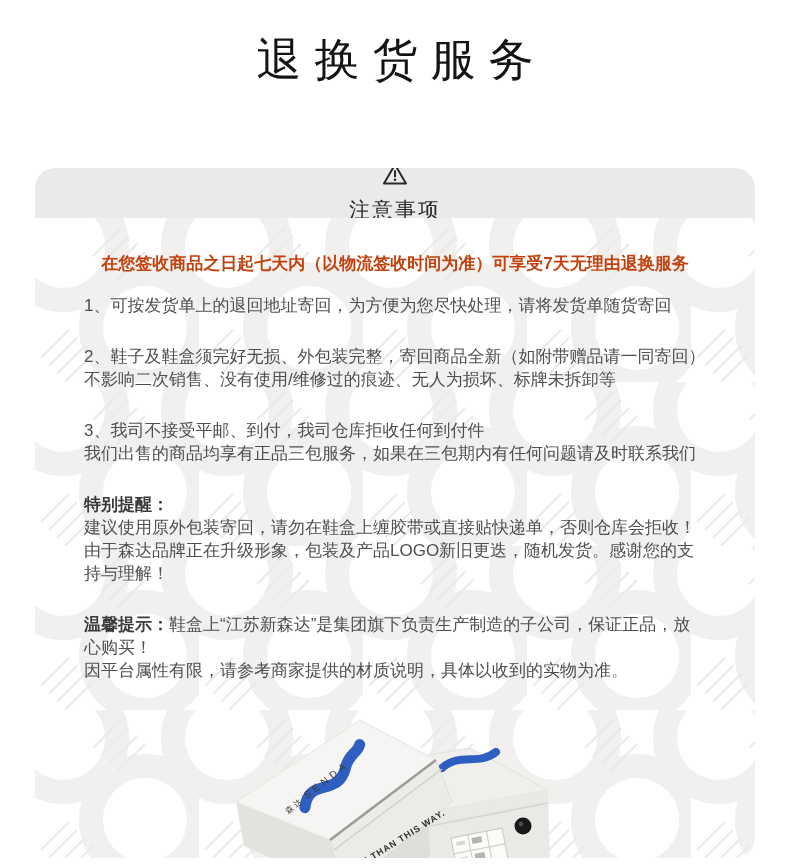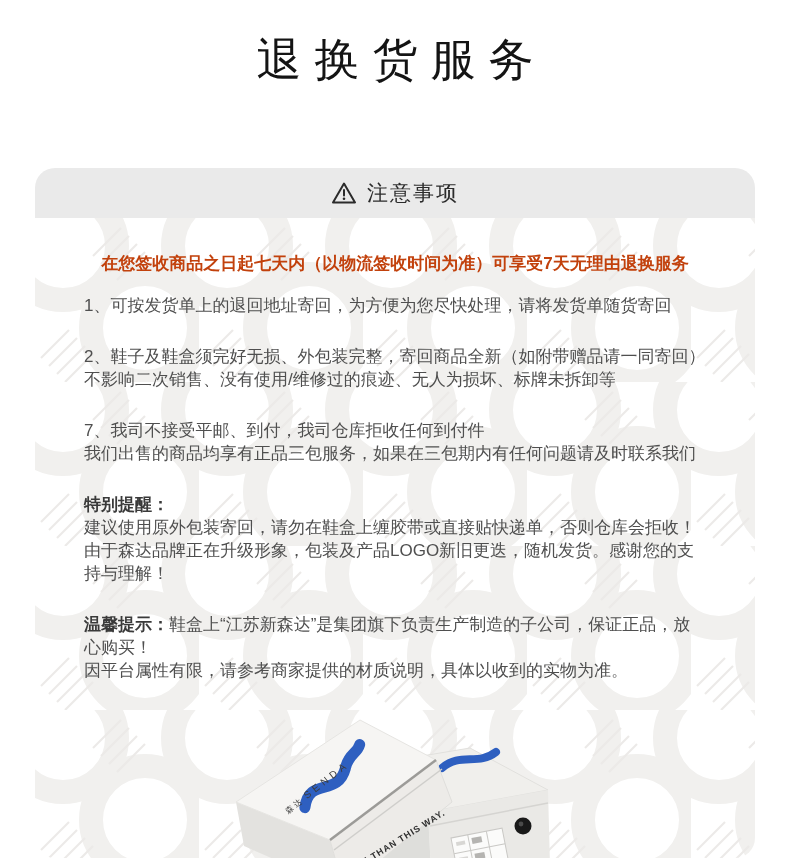--- a/index.html
+++ b/index.html
@@ -12,21 +12,21 @@
     font-size:45px; line-height:64px; font-weight:500; color:#141414;
     letter-spacing:13px; text-indent:13px;
   }
 
   .card {
     position:relative; width:720px; height:690px; margin:72px auto 0;
     border-radius:20px; overflow:hidden; background:#ffffff;
   }
   .card-header {
     position:relative; height:50px; background:#eaeaea;
-    display:flex; align-items:center; justify-content:center; gap:10px;
+    display:flex; align-items:center; justify-content:center; gap:10px;flex-direction:column;
   }
   .card-header .hdr-text { font-size:21px; color:#2b2b2b; letter-spacing:2px; }
   .warn-icon { display:inline-flex; }
 
   .card-body { position:relative; height:640px; }
   .pattern-bg { position:absolute; left:0; top:0; width:100%; height:100%; }
   .content { position:relative; padding:34px 37px 0; }
 
   .intro { font-size:17px; font-weight:700; color:#c2410c; text-align:center;
            line-height:23px; margin:0 0 19px; }
@@ -89,21 +89,21 @@
         <p class="para">
           <span>1、可按发货单上的退回地址寄回，为方便为您尽快处理，请将发货单随货寄回</span><br>
         </p>
 
         <p class="para">
           <span>2、鞋子及鞋盒须完好无损、外包装完整，寄回商品全新（如附带赠品请一同寄回）</span><br>
           <span>不影响二次销售、没有使用/维修过的痕迹、无人为损坏、标牌未拆卸等</span>
         </p>
 
         <p class="para">
-          <span>7、我司不接受平邮、到付，我司仓库拒收任何到付件</span><br>
+          <span>3、我司不接受平邮、到付，我司仓库拒收任何到付件</span><br>
           <span>我们出售的商品均享有正品三包服务，如果在三包期内有任何问题请及时联系我们</span>
         </p>
 
         <p class="para">
           <strong>特别提醒：</strong><br>
           <span>建议使用原外包装寄回，请勿在鞋盒上缠胶带或直接贴快递单，否则仓库会拒收！</span><br>
           <span>由于森达品牌正在升级形象，包装及产品LOGO新旧更迭，随机发货。感谢您的支持与理解！</span>
         </p>
 
         <p class="para">

